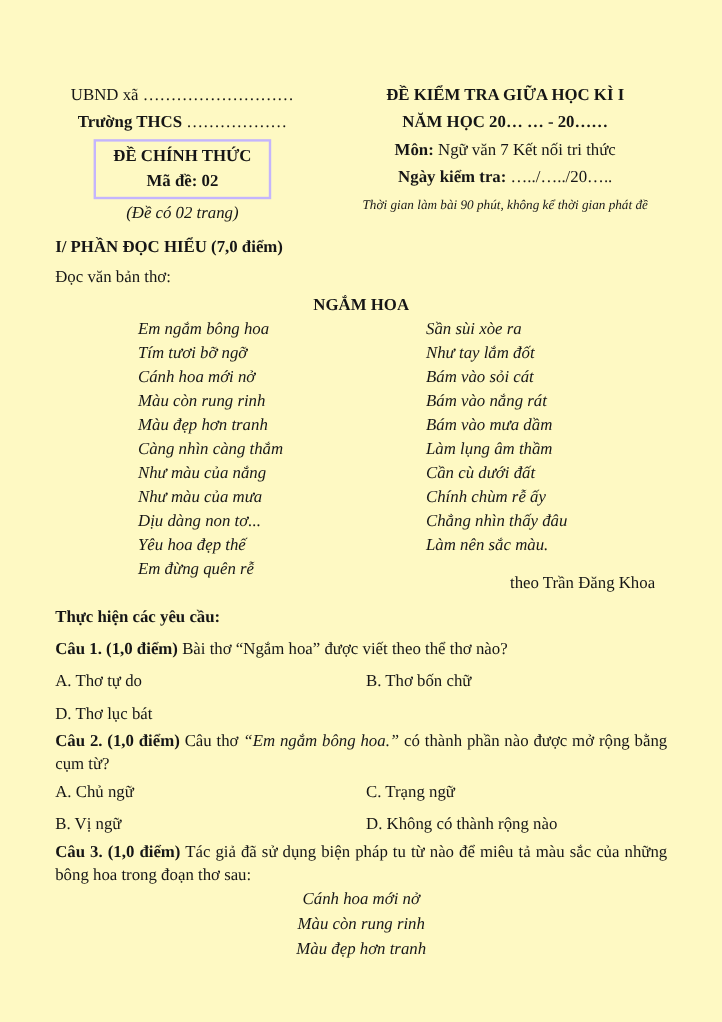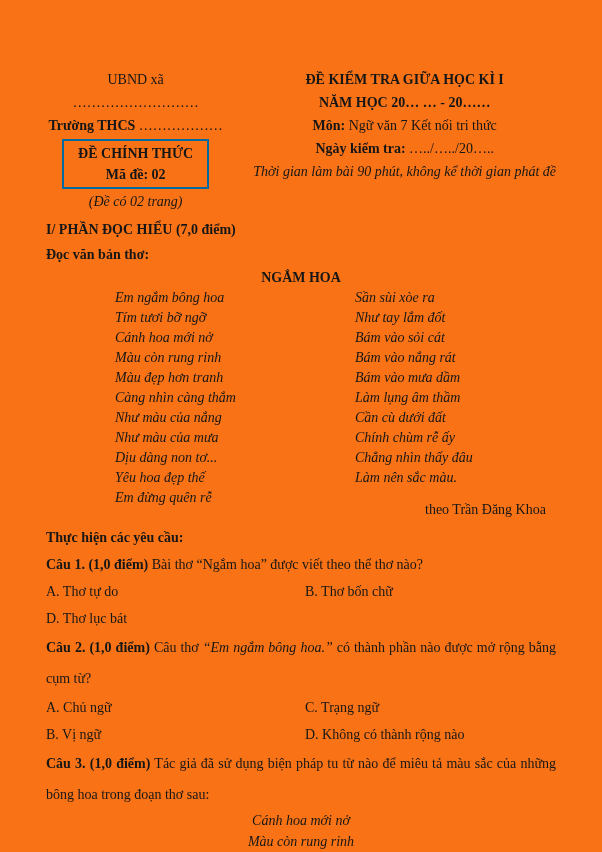--- a/index.html
+++ b/index.html
@@ -1,54 +1,54 @@
 <!DOCTYPE html>
 <html lang="vi"><head>
 <meta charset="utf-8">
 <style>
   html,body { margin:0; padding:0; background:#ffffff; }
   .page {
     position:relative;
     width:602px; height:852px;
-    background:#f97316;
+    background:#fef9c3;
     color:#161616;
     font-family:"Liberation Serif","DejaVu Serif",serif;
     font-size:14px;
     box-sizing:border-box;
     padding:68px 46px 0 46px;
     overflow:hidden;
   }
   b { font-weight:bold; }
   
   .header { display:flex; }
   .h-left { width:212px; text-align:center; line-height:23px; }
   .h-right { flex:1; margin-left:28px; text-align:center; line-height:23px; }
   .h-bold { font-weight:bold; }
   .official-box {
     display:inline-block;
-    border:2px solid #0369a1;
+    border:2px solid #c4b5fd;
     padding:2px 14px;
     font-weight:bold;
     line-height:21px;
     margin:2px 0 1px 0;
   }
   .italic { font-style:italic; }
-  .duration { font-style:italic; font-size:14px; white-space:nowrap; }
+  .duration { font-style:italic; font-size:11px; white-space:nowrap; }
   
   .section-heading { font-weight:bold; line-height:25px; margin-top:4px; }
-  .read-instruction { font-weight:bold; line-height:25px; }
+  .read-instruction { font-weight:normal; line-height:25px; }
   .poem-title { font-weight:bold; text-align:center; line-height:21px; }
   .poem { display:flex; font-style:italic; line-height:20px; }
   .poem-col-left { margin-left:69px; width:240px; }
   .poem-col-right { flex:1; }
   .attribution { margin-left:379px; margin-top:-8px; line-height:20px; }
   
   .req-heading { font-weight:bold; line-height:27px; margin-top:4px; }
   .q-line { line-height:27px; }
-  .q-para { line-height:31px; text-align:justify; }
+  .q-para { line-height:19px; text-align:justify; }
   .options { display:grid; grid-template-columns:259px 1fr; line-height:27px; }
   .excerpt { text-align:center; font-style:italic; line-height:21px; }
 </style>
 </head>
 <body>
 
 <div class="page">
 
   <div class="header">
     <div class="h-left">

